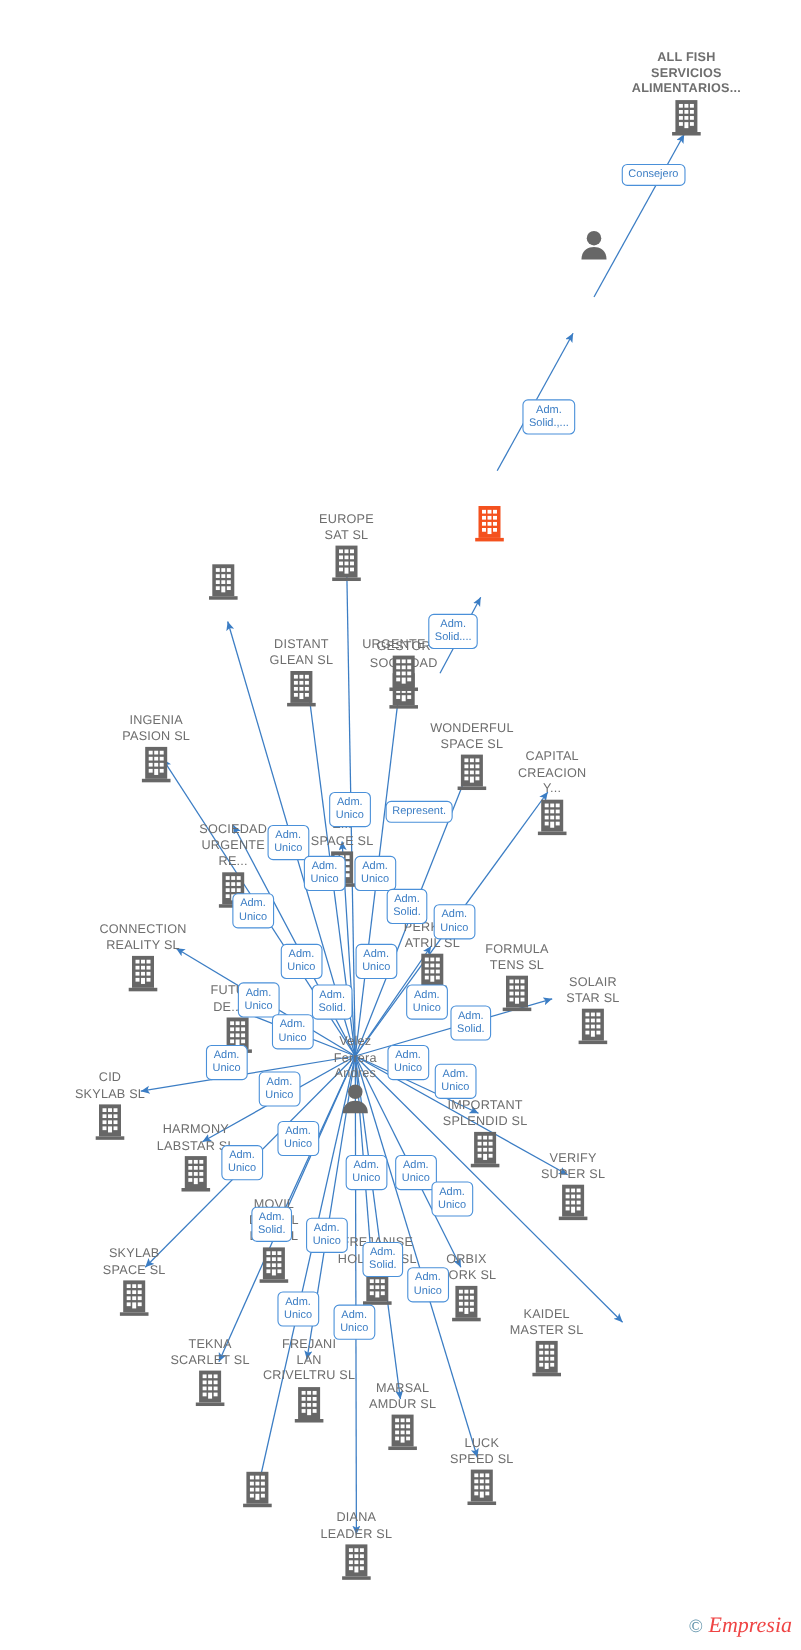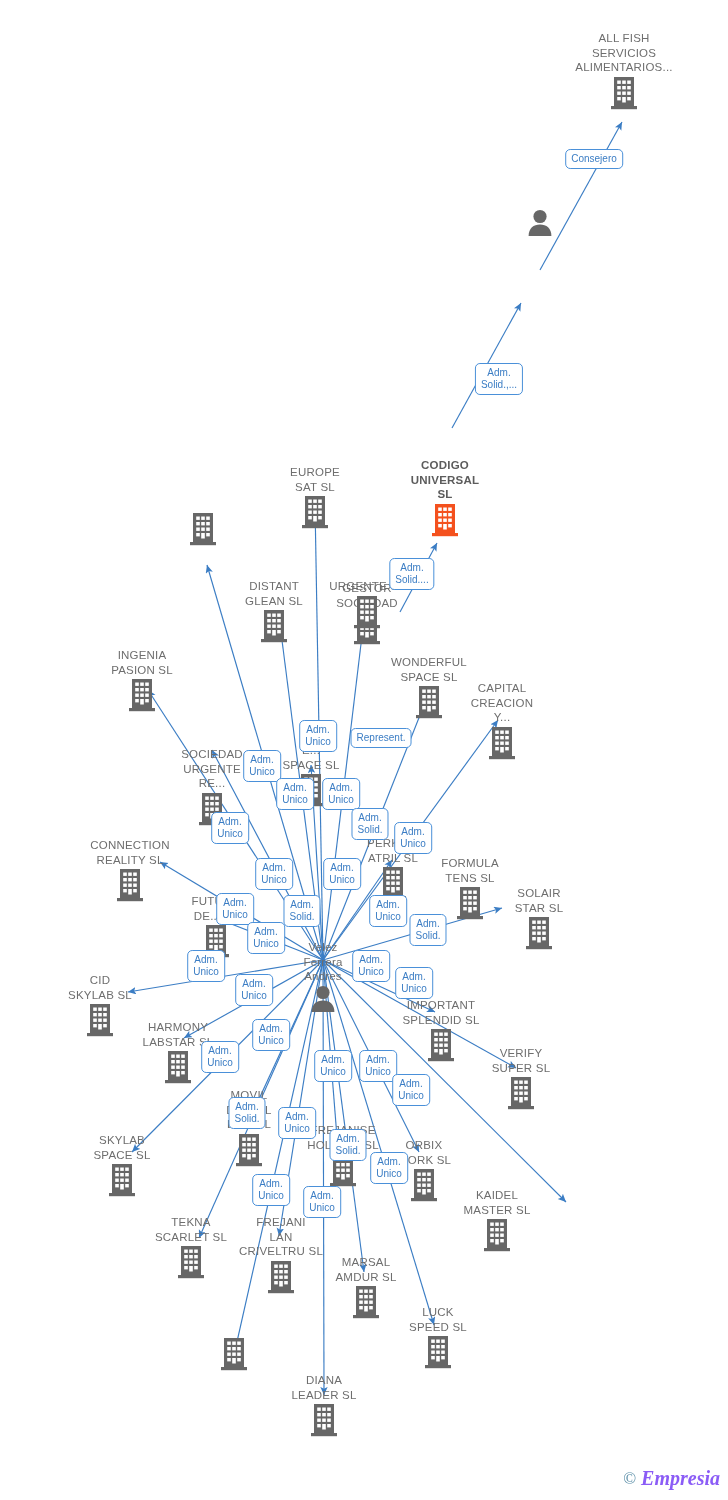--- a/index.html
+++ b/index.html
@@ -70,25 +70,24 @@
     display: flex;
     align-items: center;
     gap: 5px;
   }
   #watermark .cmark {
     color: #5b8fa8;
     font-size: 17px;
     font-family: "Liberation Serif", serif;
   }
   #watermark .wtext {
-    color: #8b5cf6;
+    color: #ef4444;
     font-size: 20px;
     font-family: "Liberation Serif", serif;
     font-style: italic;
-    font-weight: bold;
   }
 </style>
 </head>
 <body>
 
 <div id="canvas">
 
   <svg id="edges" viewBox="0 0 728 1500">
     <defs>
       <marker id="arrow" markerWidth="9" markerHeight="9" refX="7" refY="3.2" orient="auto" markerUnits="strokeWidth">
@@ -124,21 +123,21 @@
         <line x1="323" y1="960" x2="279" y2="1236" marker-end="url(#arrow)"></line>
         <line x1="323" y1="960" x2="364" y2="1272" marker-end="url(#arrow)"></line>
         <line x1="323" y1="960" x2="434" y2="1325" marker-end="url(#arrow)"></line>
         <line x1="323" y1="960" x2="234" y2="1355" marker-end="url(#arrow)"></line>
         <line x1="323" y1="960" x2="324" y2="1395" marker-end="url(#arrow)"></line>
         <line x1="323" y1="960" x2="311" y2="765" marker-end="url(#arrow)"></line>
       </g>
   </svg>
 
   <div id="node-layer">
-      <div class="node company" style="left: 624px; top: 31px;">
+      <div class="node company" style="left: 624px; top: 45px; font-weight: bold;">
         <div class="nlabel">ALL FISH
 SERVICIOS
 ALIMENTARIOS...</div>
         <div class="nicon"><svg width="30" height="34" viewBox="0 0 30 34" xmlns="http://www.w3.org/2000/svg">
   <rect x="5" y="1" width="20" height="29"></rect>
   <rect x="2" y="30" width="26" height="3.2"></rect>
   <g fill="#ffffff">
     <rect x="8.2" y="4.5" width="3.6" height="3.4"></rect>
     <rect x="13.2" y="4.5" width="3.6" height="3.4"></rect>
     <rect x="18.2" y="4.5" width="3.6" height="3.4"></rect>
@@ -154,23 +153,20 @@
   </g>
 </svg></div>
       </div>
       <div class="node person" style="left: 540px; top: 208px;">
         <div class="nicon"><svg width="26" height="28" viewBox="0 0 26 28" xmlns="http://www.w3.org/2000/svg">
   <circle cx="13" cy="7.5" r="6.6"></circle>
   <path d="M1.6,27 C1.6,19.4 6.6,15.6 13,15.6 C19.4,15.6 24.4,19.4 24.4,27 Z"></path>
 </svg></div>
       </div>
       <div class="node company highlight" style="left: 445px; top: 458px;">
-        <div class="nlabel">CODIGO
-UNIVERSAL
-SL</div>
         <div class="nicon"><svg width="30" height="34" viewBox="0 0 30 34" xmlns="http://www.w3.org/2000/svg">
   <rect x="5" y="1" width="20" height="29"></rect>
   <rect x="2" y="30" width="26" height="3.2"></rect>
   <g fill="#ffffff">
     <rect x="8.2" y="4.5" width="3.6" height="3.4"></rect>
     <rect x="13.2" y="4.5" width="3.6" height="3.4"></rect>
     <rect x="18.2" y="4.5" width="3.6" height="3.4"></rect>
     <rect x="8.2" y="10" width="3.6" height="3.4"></rect>
     <rect x="13.2" y="10" width="3.6" height="3.4"></rect>
     <rect x="18.2" y="10" width="3.6" height="3.4"></rect>

